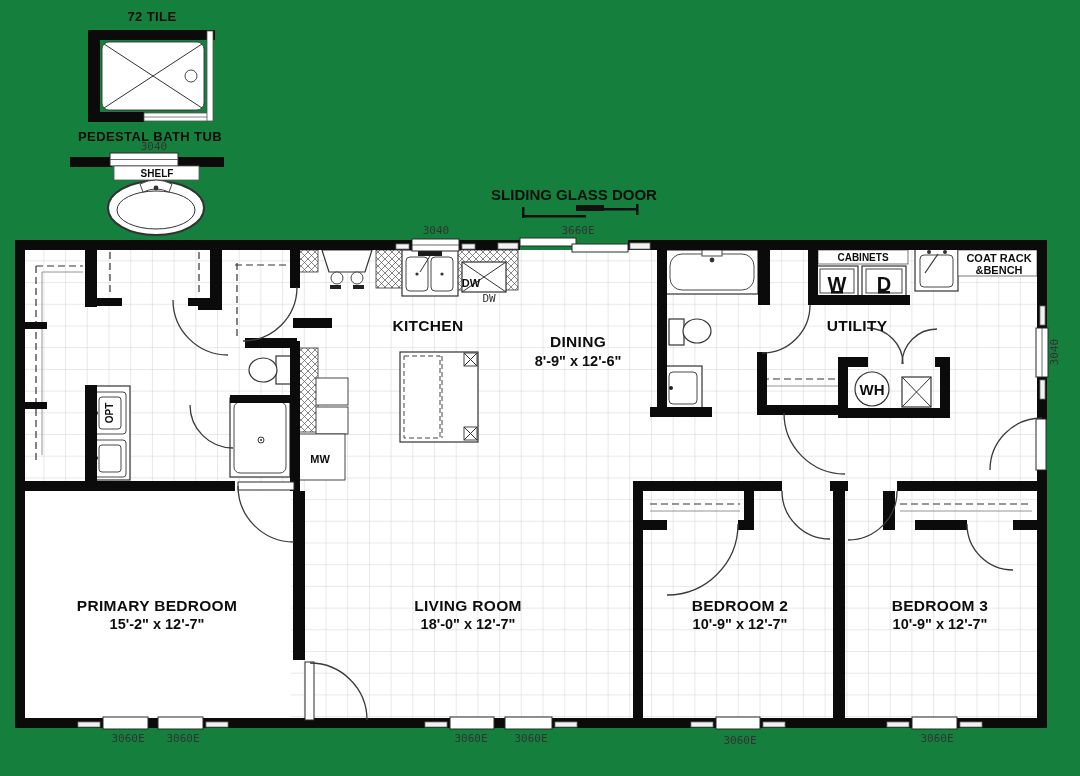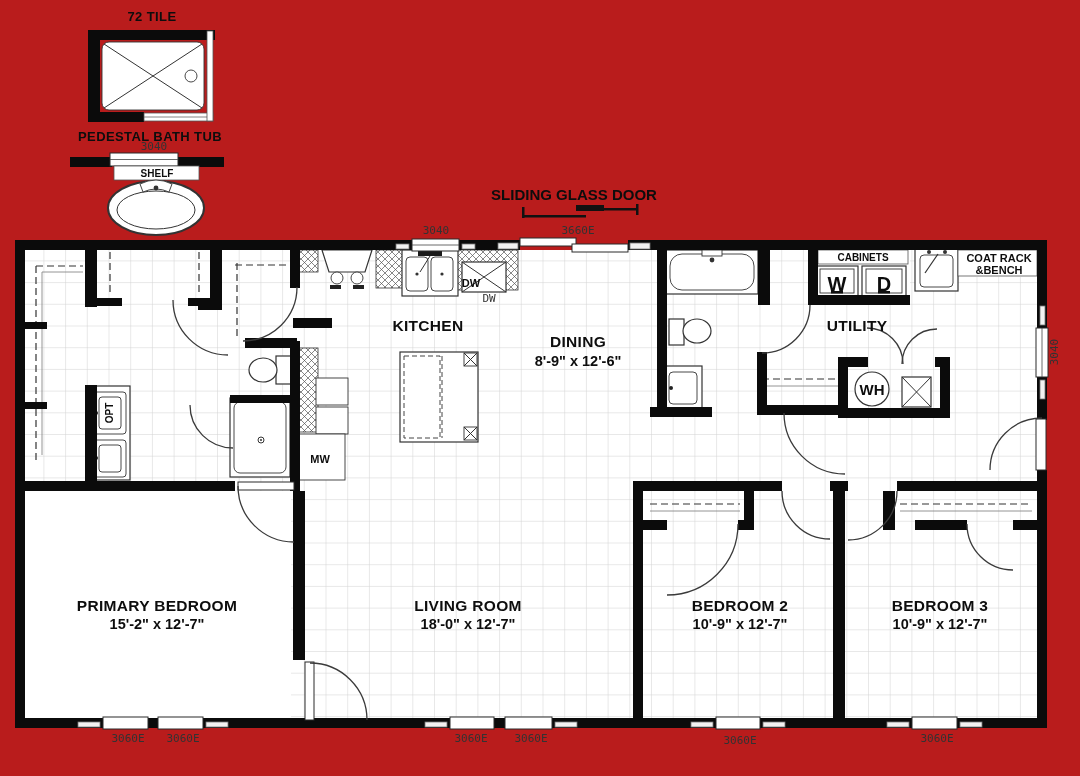--- a/index.html
+++ b/index.html
@@ -1,16 +1,16 @@
 <!DOCTYPE html>
 <html><head>
 <meta charset="utf-8">
 <style>
   html,body{margin:0;padding:0;background:#fff;}
-  #stage{position:relative;width:1080px;height:776px;background:#b91c1c;overflow:hidden;}
+  #stage{position:relative;width:1080px;height:776px;background:#15803d;overflow:hidden;}
   svg{display:block;}
   .wall{fill:#0b0b0b;}
   .thin{fill:#fff;stroke:#2a2a2a;stroke-width:1;}
   .thin2{fill:#fff;stroke:#555;stroke-width:.8;}
   .tick{fill:#f2f2f2;stroke:#777;stroke-width:.8;}
   .arc{fill:none;stroke:#3a3a3a;stroke-width:1.3;}
   .dash{fill:none;stroke:#333;stroke-width:1.2;stroke-dasharray:7 4;}
   .shelfln{fill:none;stroke:#888;stroke-width:.9;}
   .fix{fill:#fff;stroke:#333;stroke-width:1.2;}
   .fix2{fill:#fff;stroke:#333;stroke-width:.9;}

